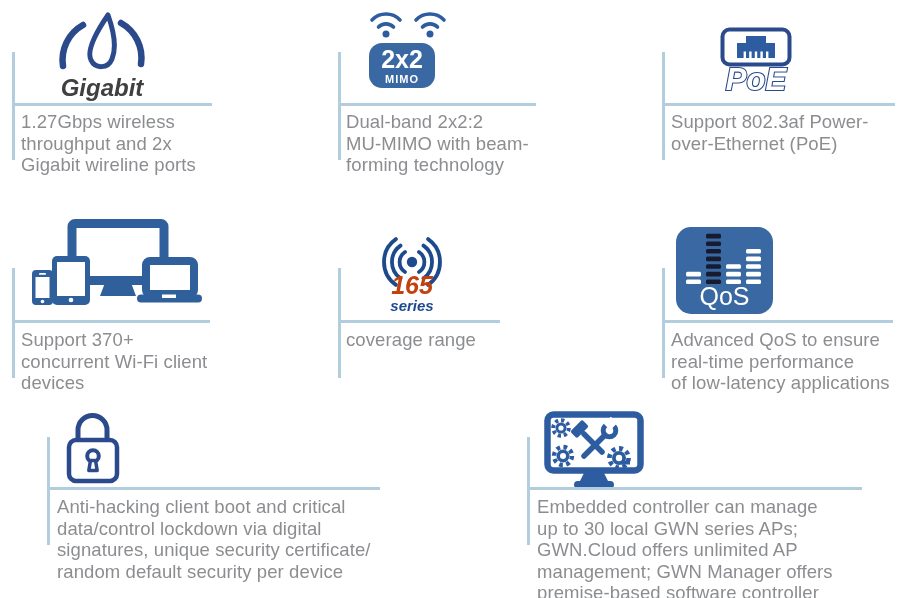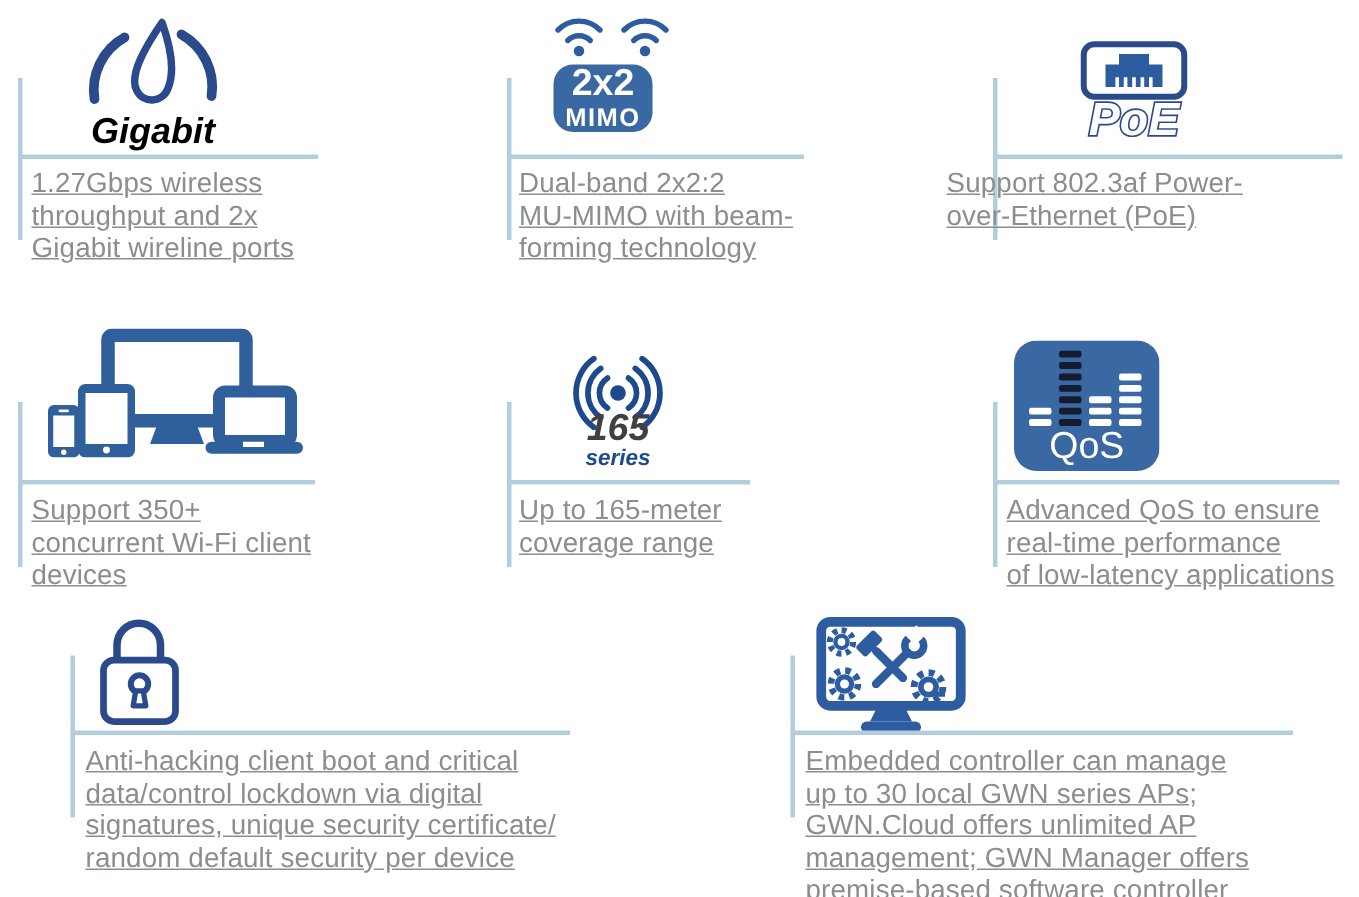--- a/index.html
+++ b/index.html
@@ -3,29 +3,29 @@
 <meta charset="utf-8">
 <style>
   html,body{margin:0;padding:0;background:#fff;}
   .canvas{
     position:relative;width:906px;height:598px;background:#ffffff;overflow:hidden;
     font-family:"Liberation Sans", sans-serif;
   }
   .vline{position:absolute;width:3px;background:#b2cdde;}
   .hrule{position:absolute;height:3px;background:#b2cdde;}
   .desc{position:absolute;color:#8b8d90;font-size:18.5px;line-height:21.6px;letter-spacing:0.1px;}
-  .desc div{white-space:nowrap;text-decoration:underline;}
+  .desc div{white-space:nowrap;}
   .icon{position:absolute;}
-  .navy-label{position:absolute;color:#000000;font-style:italic;font-weight:800;text-align:center;}
+  .navy-label{position:absolute;color:#404040;font-style:italic;font-weight:800;text-align:center;}
   .badge{
     position:absolute;background:#3a68a2;border-radius:13px;color:#ffffff;
     display:flex;flex-direction:column;align-items:center;justify-content:center;
   }
   .badge .big{font-size:25px;font-weight:800;line-height:26px;}
-  .badge .small{font-size:17px;font-weight:800;letter-spacing:1px;margin-top:1px;}
+  .badge .small{font-size:11px;font-weight:800;letter-spacing:1px;margin-top:1px;}
   svg{display:block;}
 </style>
 </head>
 <body>
 
 <div class="canvas">
 
   <div class="icon" style="left:52px;top:12px;">
     <svg width="100" height="64" viewBox="0 0 100 64" fill="none" stroke="#2b4a8c">
       <path d="M11 54 A40 40 0 0 1 31 13" stroke-width="6.5" stroke-linecap="round"></path>
@@ -81,21 +81,21 @@
       </g>
     </svg>
   </div>
   <div class="icon" style="left:700px;top:58px;">
     <svg width="112" height="42" viewBox="0 0 112 42">
       <text x="56" y="32" text-anchor="middle" font-family="Liberation Sans, sans-serif" font-size="31" font-style="italic" font-weight="800" fill="#ffffff" stroke="#2b4a8c" stroke-width="2.2" paint-order="stroke">PoE</text>
     </svg>
   </div>
   <div class="vline" style="left:662px;top:52px;height:108px;"></div>
   <div class="hrule" style="left:662px;top:103px;width:233px;"></div>
-  <div class="desc" style="left:631px;top:111px;">
+  <div class="desc" style="left:671px;top:111px;">
     <div>Support 802.3af Power-</div>
     <div>over-Ethernet (PoE)</div>
   </div>
 
   <div class="icon" style="left:30px;top:219px;">
     <svg width="172" height="86" viewBox="0 0 172 86">
       <rect x="42" y="4.5" width="92" height="57" rx="3" fill="#ffffff" stroke="#30609c" stroke-width="9"></rect>
       <path d="M76 61 L100 61 L106 77 L70 77 Z" fill="#30609c"></path>
       <rect x="116" y="42" width="48" height="33" rx="4" fill="#ffffff" stroke="#30609c" stroke-width="8"></rect>
       <rect x="107" y="75.5" width="65" height="8" rx="4" fill="#30609c"></rect>
@@ -105,42 +105,41 @@
       <circle cx="41" cy="81" r="2.3" fill="#ffffff"></circle>
       <rect x="2" y="51" width="21" height="35" rx="4" fill="#30609c"></rect>
       <rect x="5.5" y="58" width="14" height="21" fill="#ffffff"></rect>
       <rect x="9" y="54" width="7" height="1.8" rx="0.9" fill="#ffffff"></rect>
       <circle cx="12.5" cy="82.5" r="1.8" fill="#ffffff"></circle>
     </svg>
   </div>
   <div class="vline" style="left:12px;top:268px;height:110px;"></div>
   <div class="hrule" style="left:12px;top:320px;width:198px;"></div>
   <div class="desc" style="left:21px;top:329px;">
-    <div>Support 350+</div>
+    <div>Support 370+</div>
     <div>concurrent Wi-Fi client</div>
     <div>devices</div>
   </div>
 
   <div class="icon" style="left:366px;top:237px;">
     <svg width="92" height="50" viewBox="0 0 92 50" fill="none" stroke="#1d4a8c">
       <circle cx="46" cy="25" r="5.2" fill="#1d4a8c" stroke="none"></circle>
       <path d="M39 15 A12 12 0 0 0 39 35" stroke-width="3.8" stroke-linecap="round"></path>
       <path d="M34.5 8.6 A20 20 0 0 0 34.5 41.4" stroke-width="3.8" stroke-linecap="round"></path>
       <path d="M29.9 2.1 A28 28 0 0 0 29.9 47.9" stroke-width="3.8" stroke-linecap="round"></path>
       <path d="M53 15 A12 12 0 0 1 53 35" stroke-width="3.8" stroke-linecap="round"></path>
       <path d="M57.5 8.6 A20 20 0 0 1 57.5 41.4" stroke-width="3.8" stroke-linecap="round"></path>
       <path d="M62.1 2.1 A28 28 0 0 1 62.1 47.9" stroke-width="3.8" stroke-linecap="round"></path>
     </svg>
   </div>
-  <div class="navy-label" style="left:366px;top:271px;width:92px;font-size:25px;color:#404040;">165</div>
+  <div class="navy-label" style="left:366px;top:271px;width:92px;font-size:25px;color:#c2410c;">165</div>
   <div class="navy-label" style="left:366px;top:297px;width:92px;font-size:15px;font-weight:700;color:#1d4a8c;">series</div>
   <div class="vline" style="left:338px;top:268px;height:110px;"></div>
   <div class="hrule" style="left:338px;top:320px;width:162px;"></div>
   <div class="desc" style="left:346px;top:329px;">
-    <div>Up to 165-meter</div>
     <div>coverage range</div>
   </div>
 
   <div class="icon" style="left:676px;top:227px;">
     <svg width="97" height="87" viewBox="0 0 97 87">
       <rect x="0" y="0" width="97" height="87" rx="15" fill="#3a68a2"></rect>
       <g fill="#ffffff">
         <rect x="10" y="52.4" width="15" height="4.6" rx="1.5"></rect>
           <rect x="10" y="44.8" width="15" height="4.6" rx="1.5"></rect>
         <rect x="50" y="52.4" width="15" height="4.6" rx="1.5"></rect>

